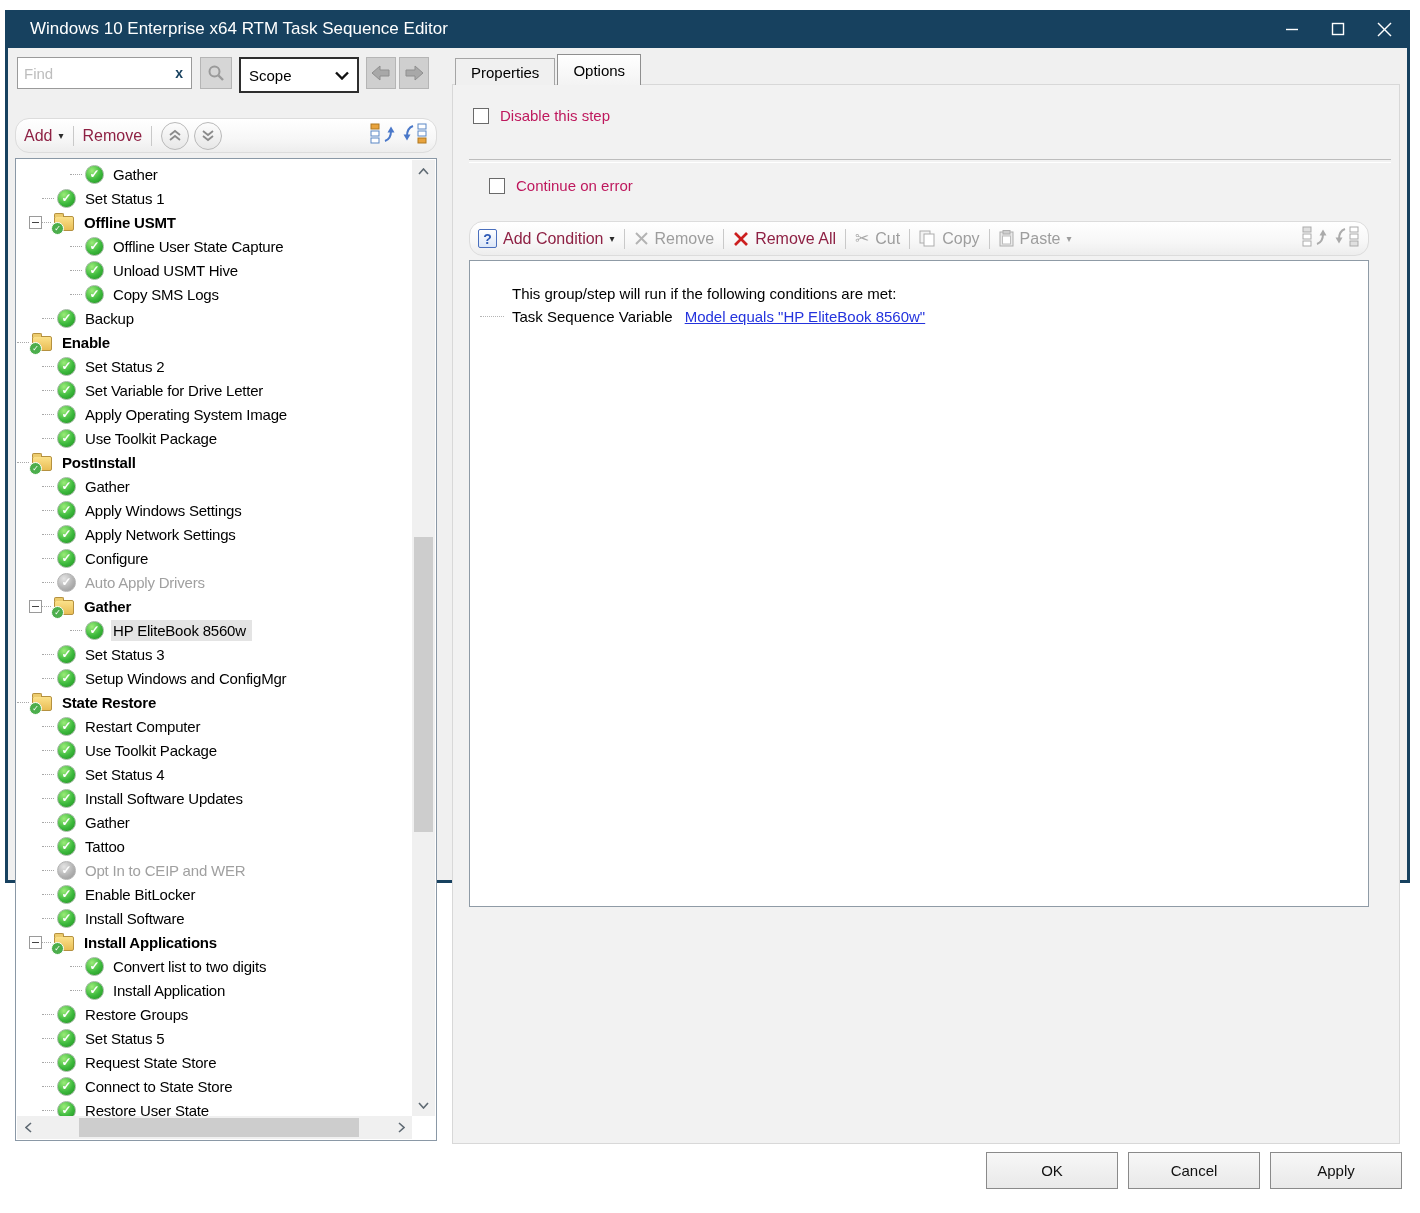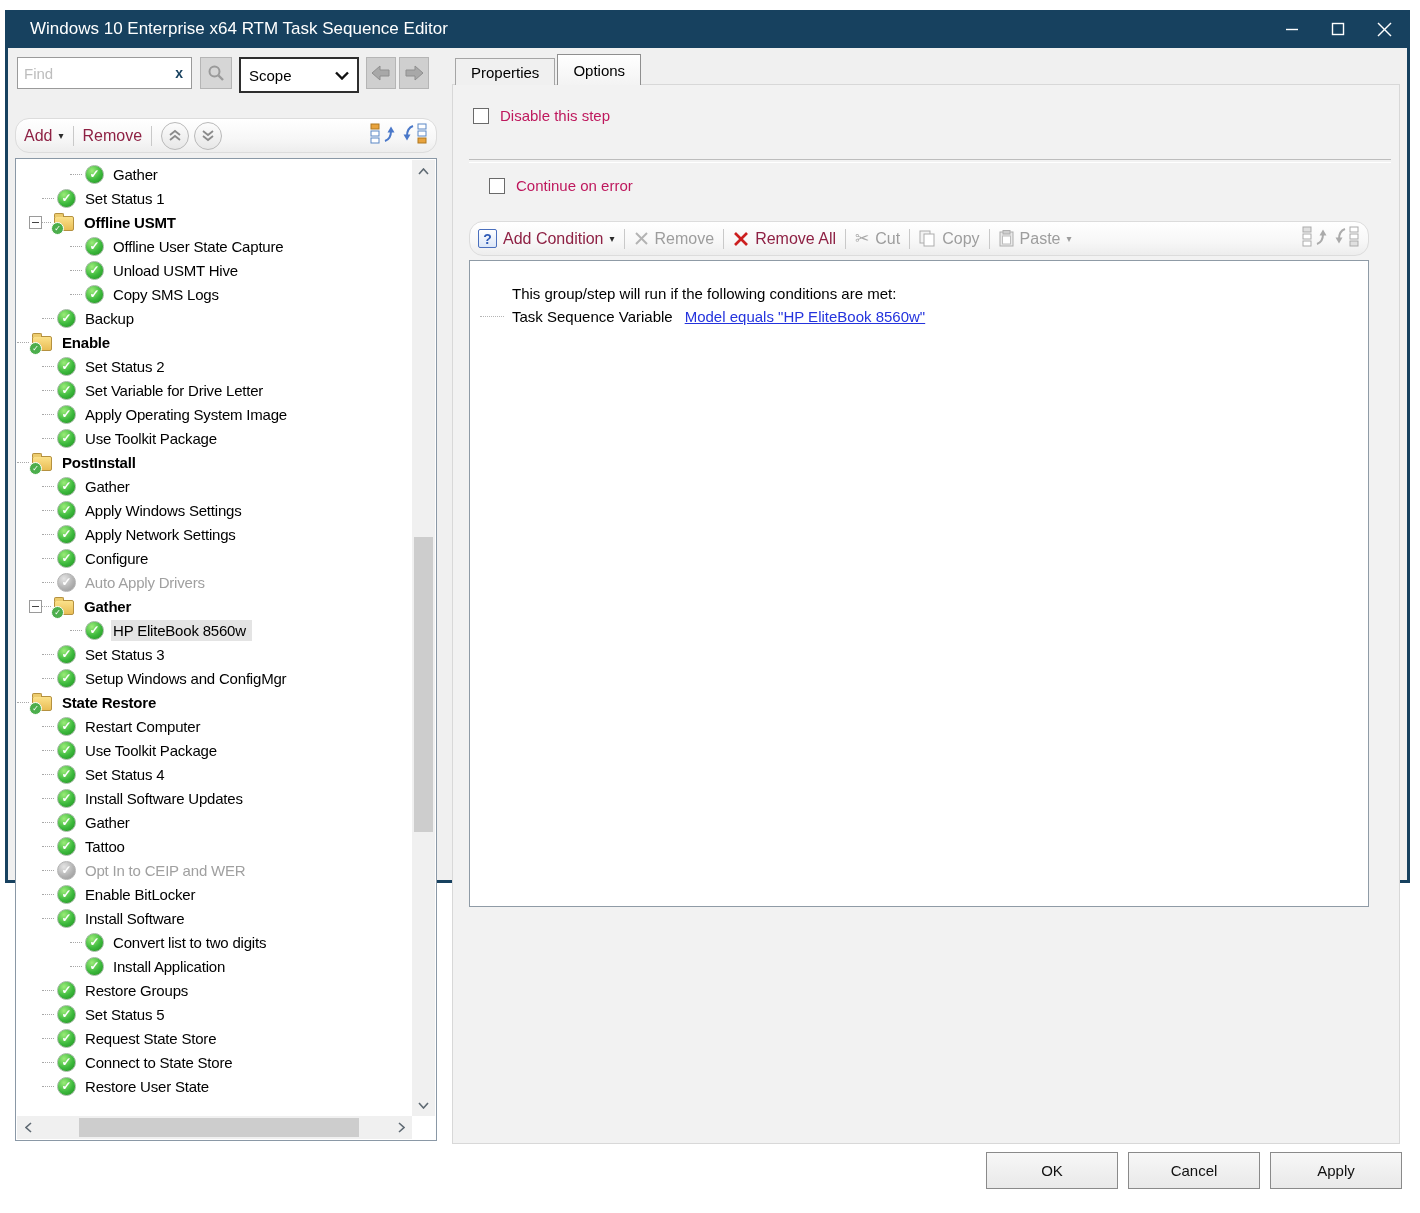--- a/index.html
+++ b/index.html
@@ -363,20 +363,26 @@
         <div class="trow" style="padding-left: 25px;">
           <span class="stub"></span>
           <span class="icn green">✓</span>
           <span class="tlabel">Enable BitLocker</span>
         </div>
         <div class="trow" style="padding-left: 25px;">
           <span class="stub"></span>
           <span class="icn green">✓</span>
           <span class="tlabel">Install Software</span>
         </div>
+        <div class="trow" style="padding-left: 12px;">
+          <span class="expander"></span>
+          <span class="stub"></span>
+          <span class="folder"></span>
+          <span class="tlabel bold">Install Applications</span>
+        </div>
         <div class="trow" style="padding-left: 53px;">
           <span class="stub"></span>
           <span class="icn green">✓</span>
           <span class="tlabel">Convert list to two digits</span>
         </div>
         <div class="trow" style="padding-left: 53px;">
           <span class="stub"></span>
           <span class="icn green">✓</span>
           <span class="tlabel">Install Application</span>
         </div>

